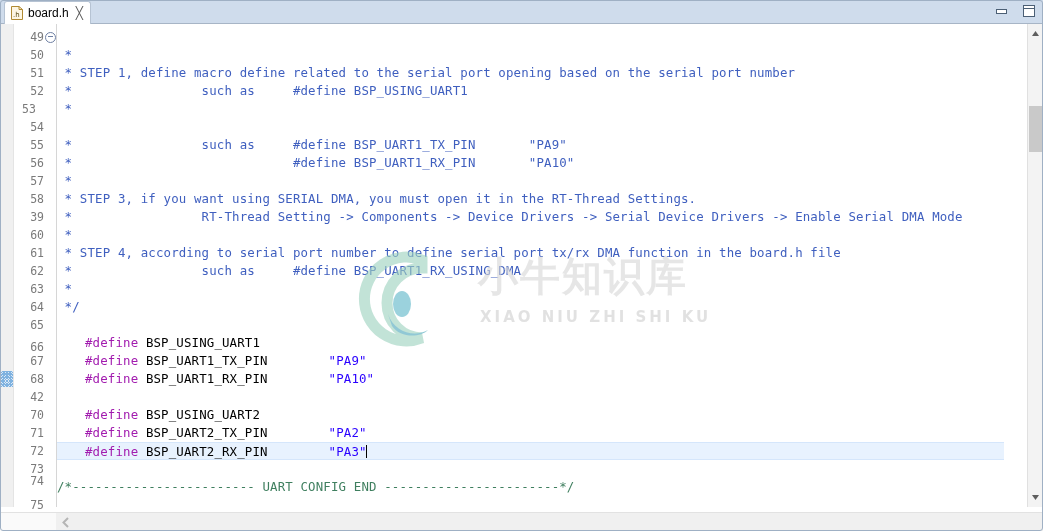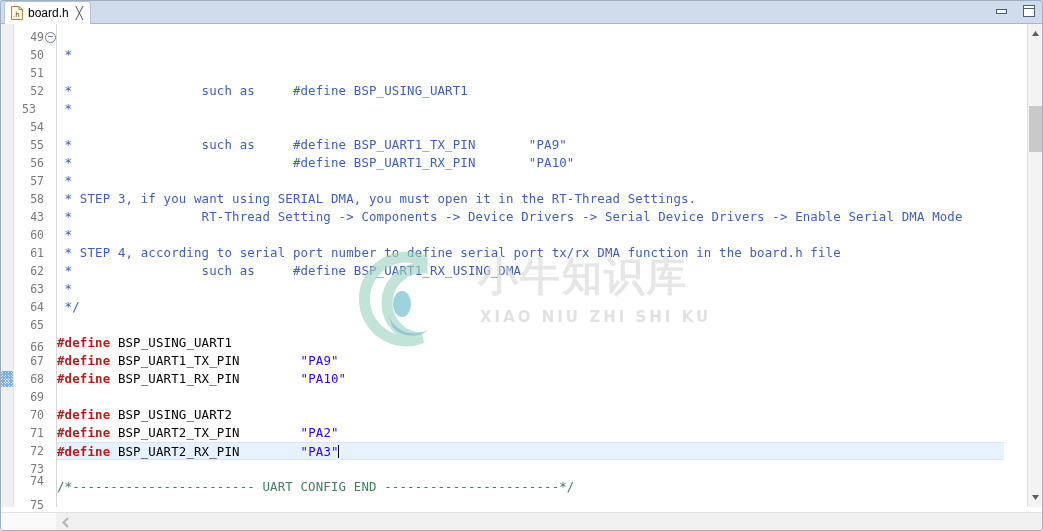--- a/index.html
+++ b/index.html
@@ -183,21 +183,21 @@
     letter-spacing: 0.15px;
   }
   .code-line.current {
     background: #e8f2fe;
     border-top: 1px solid #d5e6fb;
     border-bottom: 1px solid #d5e6fb;
     box-sizing: border-box;
   }
   .tok-doc     { color: #3f5fbf; }
   .tok-comment { color: #3f7f5f; }
-  .tok-pp      { color: #b91c1c; font-weight: bold; }
+  .tok-pp      { color: #a21caf; font-weight: normal; margin-left: 28px; }
   .tok-id      { color: #000000; }
   .tok-str     { color: #2a00ff; }
   .caret {
     display: inline-block;
     width: 0;
     border-left: 1px solid #000;
     height: 13px;
     vertical-align: -2px;
     margin-left: -1px;
   }
@@ -324,46 +324,47 @@
         <div class="ln" style="top: 4px;">49</div>
         <div class="ln" style="top: 22px;">50</div>
         <div class="ln" style="top: 40px;">51</div>
         <div class="ln" style="top: 58px;">52</div>
         <div class="ln" style="top: 76px; text-align: center;">53</div>
         <div class="ln" style="top: 94px;">54</div>
         <div class="ln" style="top: 112px;">55</div>
         <div class="ln" style="top: 130px;">56</div>
         <div class="ln" style="top: 148px;">57</div>
         <div class="ln" style="top: 166px;">58</div>
-        <div class="ln" style="top: 184px;">43</div>
+        <div class="ln" style="top: 184px;">39</div>
         <div class="ln" style="top: 202px;">60</div>
         <div class="ln" style="top: 220px;">61</div>
         <div class="ln" style="top: 238px;">62</div>
         <div class="ln" style="top: 256px;">63</div>
         <div class="ln" style="top: 274px; padding-left: 10px;">64</div>
         <div class="ln" style="top: 292px;">65</div>
         <div class="ln" style="top: 314px;">66</div>
         <div class="ln" style="top: 328px;">67</div>
         <div class="ln" style="top: 346px;">68</div>
-        <div class="ln" style="top: 364px;">69</div>
+        <div class="ln" style="top: 364px;">42</div>
         <div class="ln" style="top: 382px;">70</div>
         <div class="ln" style="top: 400px;">71</div>
         <div class="ln" style="top: 418px;">72</div>
         <div class="ln" style="top: 436px;">73</div>
         <div class="ln" style="top: 448px; margin-left: 12px;">74</div>
         <div class="ln" style="top: 472px;">75</div>
       </div>
 
     <div class="fold-col">
       <div class="fold-icon" id="fold-icon" style="top: 8px;"></div>
     </div>
     <div class="gutter-sep"></div>
 
     <div class="code-area" id="code-area">
         <div class="code-line" style="top: 22px;"><span class="tok-doc"> *</span></div>
+        <div class="code-line" style="top: 40px;"><span class="tok-doc"> * STEP 1, define macro define related to the serial port opening based on the serial port number</span></div>
         <div class="code-line" style="top: 58px;"><span class="tok-doc"> *                 such as     #define BSP_USING_UART1</span></div>
         <div class="code-line" style="top: 76px;"><span class="tok-doc"> *</span></div>
         <div class="code-line" style="top: 112px;"><span class="tok-doc"> *                 such as     #define BSP_UART1_TX_PIN       "PA9"</span></div>
         <div class="code-line" style="top: 130px;"><span class="tok-doc"> *                             #define BSP_UART1_RX_PIN       "PA10"</span></div>
         <div class="code-line" style="top: 148px;"><span class="tok-doc"> *</span></div>
         <div class="code-line" style="top: 166px;"><span class="tok-doc"> * STEP 3, if you want using SERIAL DMA, you must open it in the RT-Thread Settings.</span></div>
         <div class="code-line" style="top: 184px;"><span class="tok-doc"> *                 RT-Thread Setting -&gt; Components -&gt; Device Drivers -&gt; Serial Device Drivers -&gt; Enable Serial DMA Mode</span></div>
         <div class="code-line" style="top: 202px;"><span class="tok-doc"> *</span></div>
         <div class="code-line" style="top: 220px;"><span class="tok-doc"> * STEP 4, according to serial port number to define serial port tx/rx DMA function in the board.h file</span></div>
         <div class="code-line" style="top: 238px;"><span class="tok-doc"> *                 such as     #define BSP_UART1_RX_USING_DMA</span></div>

